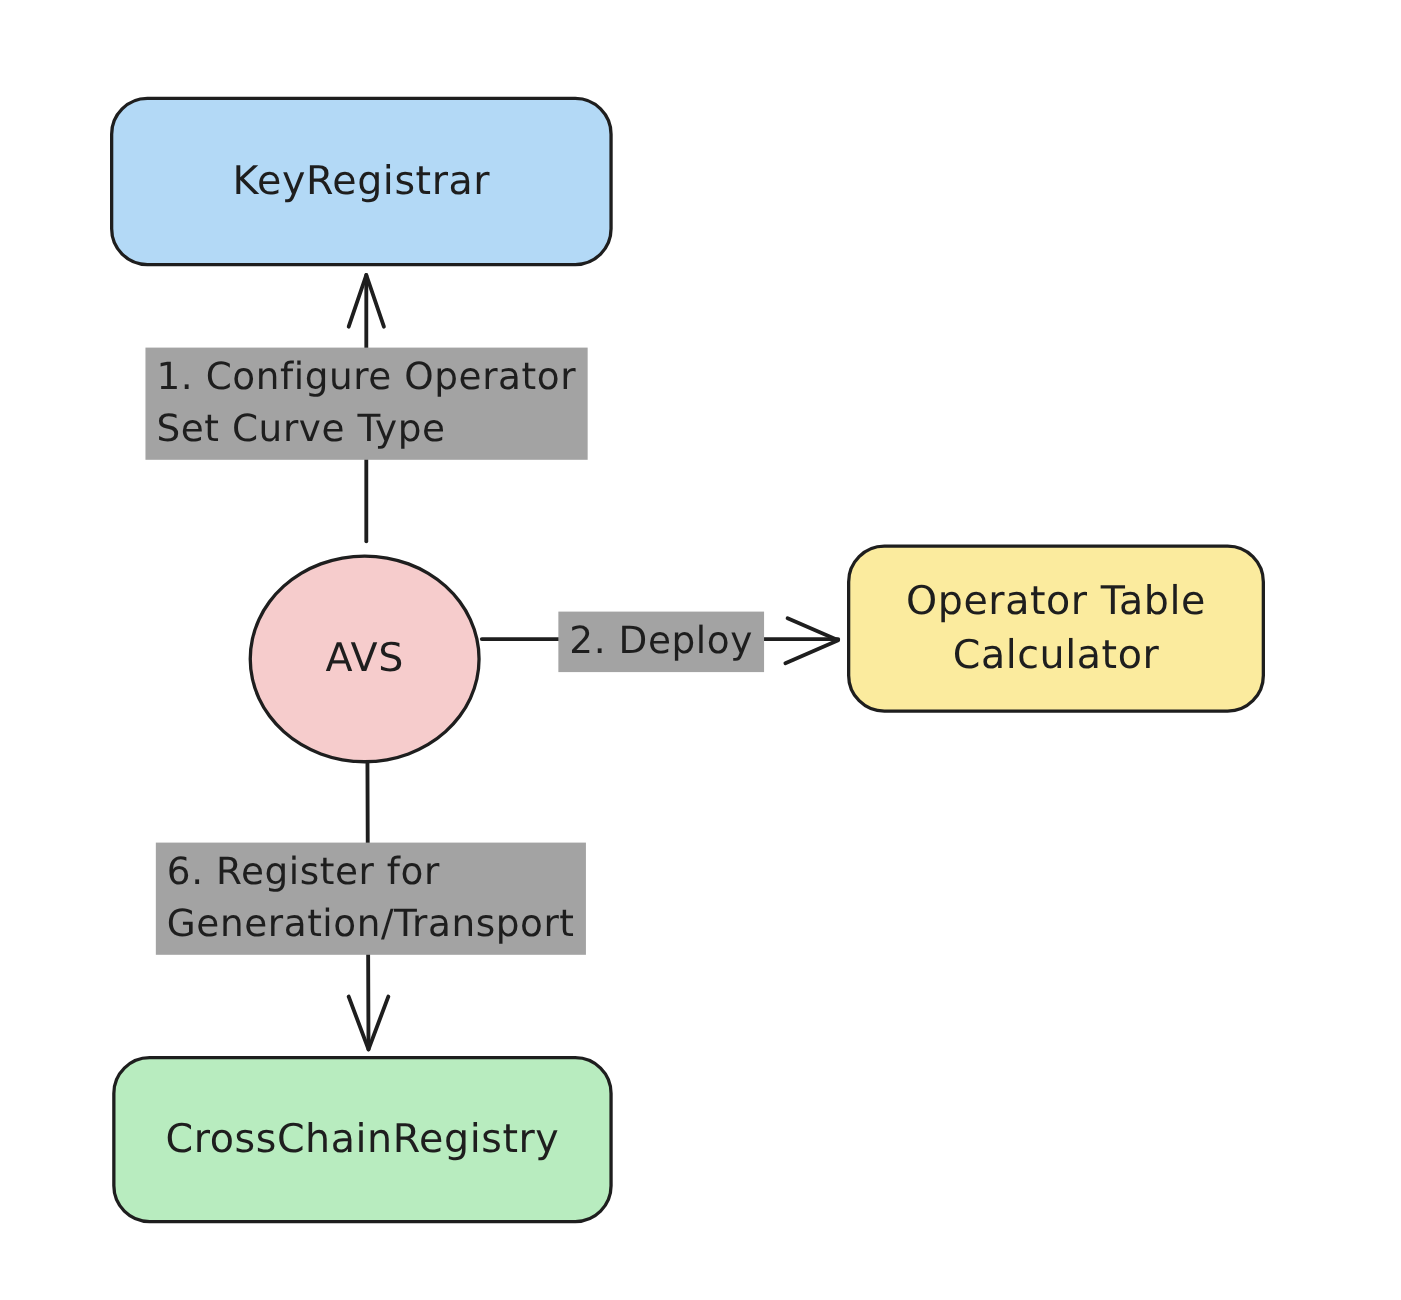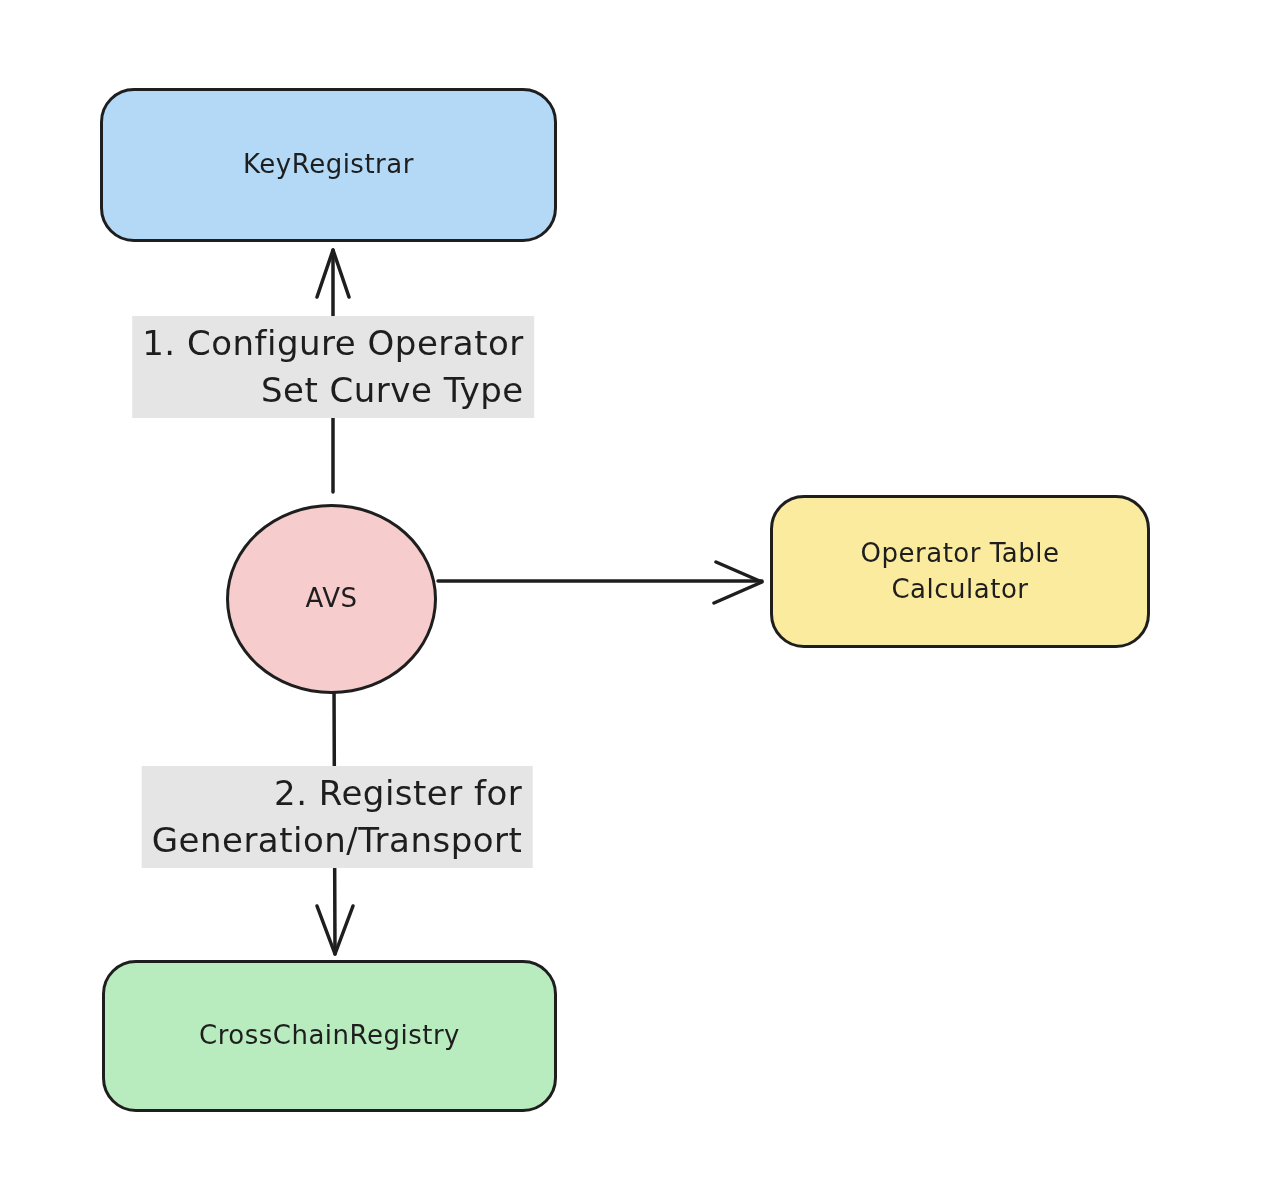--- a/index.html
+++ b/index.html
@@ -31,21 +31,21 @@
     stroke-linejoin: round;
   }
   .node {
     position: absolute;
     display: flex;
     align-items: center;
     justify-content: center;
     text-align: center;
     border: 3.5px solid #1e1e1e;
     box-sizing: border-box;
-    font-size: 26px;
+    font-size: 36px;
     font-weight: 500;
     letter-spacing: 0.5px;
     white-space: pre-line;
     line-height: 1.35;
   }
   .node.rect {
     border-radius: 34px;
   }
   .node.circle {
     border-radius: 50%;
@@ -66,23 +66,23 @@
     background: #fbeb9e;
   }
   .node-ccr {
     left: 102px; top: 960px;
     width: 455px; height: 152px;
     background: #b8ecbf;
   }
   .edge-label {
     position: absolute;
     transform: translateX(-50%);
-    background: #e5e5e5;
+    background: #a3a3a3;
     padding: 4px 10px;
-    text-align: right;
+    text-align: left;
     font-size: 34px;
     font-weight: 500;
     letter-spacing: 0.5px;
     white-space: pre-line;
     line-height: 1.38;
   }
   .edge-label-1 { left: 333px; top: 316px; }
   .edge-label-2 { left: 601px; top: 556px; }
   .edge-label-3 { left: 337px; top: 766px; }
 </style>
@@ -114,17 +114,18 @@
   <div class="node circle node-avs">AVS</div>
 
   <div class="node rect node-otc">Operator Table
 Calculator</div>
 
   <div class="node rect node-ccr">CrossChainRegistry</div>
 
   <div class="edge-label edge-label-1">1. Configure Operator
 Set Curve Type</div>
 
+  <div class="edge-label edge-label-2">2. Deploy</div>
 
-  <div class="edge-label edge-label-3">2. Register for
+  <div class="edge-label edge-label-3">6. Register for
 Generation/Transport</div>
 
 </div>
 
 </body></html>

